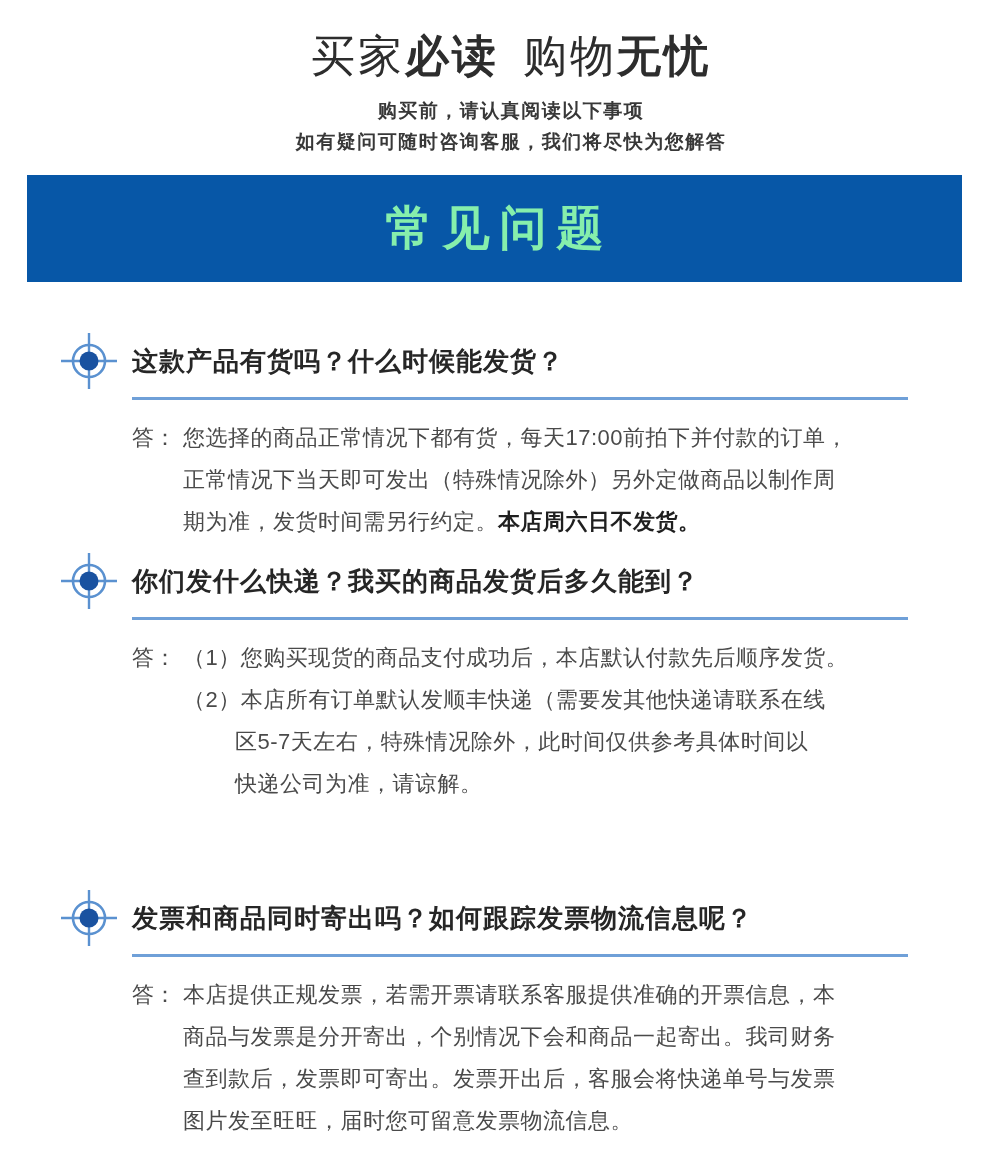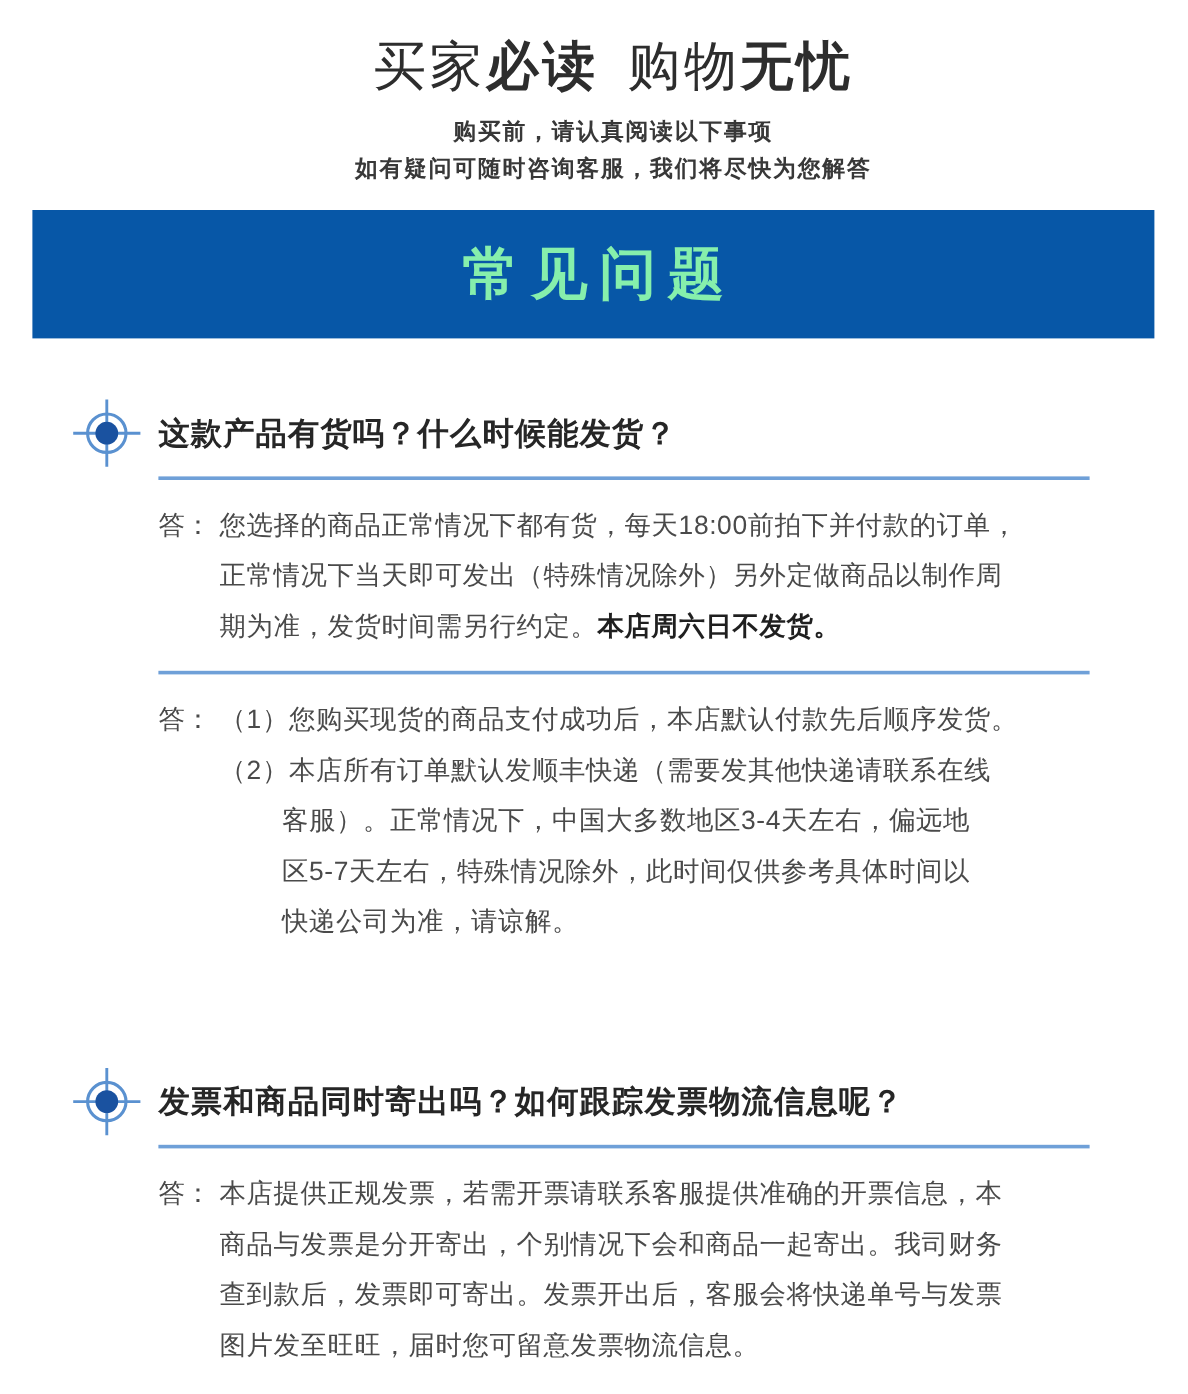--- a/index.html
+++ b/index.html
@@ -61,35 +61,43 @@
         <line x1="2" y1="30" x2="58" y2="30" stroke="#5a91d0" stroke-width="2.4"></line>
         <circle cx="30" cy="30" r="16" fill="none" stroke="#5a91d0" stroke-width="2.6"></circle>
         <circle cx="30" cy="30" r="9.5" fill="#1a52a0"></circle>
       </svg>
       <h3 class="q-text">这款产品有货吗？什么时候能发货？</h3>
     </div>
     <div class="divider"></div>
     <div class="answer">
       <span class="a-label">答：</span>
       <div class="a-lines">
-        <div class="a-line">您选择的商品正常情况下都有货，每天18:00前拍下并付款的订单，</div>
+        <div class="a-line">您选择的商品正常情况下都有货，每天17:00前拍下并付款的订单，</div>
         <div class="a-line">正常情况下当天即可发出（特殊情况除外）另外定做商品以制作周</div>
         <div class="a-line"><span>期为准，发货时间需另行约定。</span><span class="bold-suffix">本店周六日不发货。</span></div>
       </div>
     </div>
   </div>
 
   <div class="faq-item" id="faq-1">
+    <div class="q-row">
+      <svg class="q-icon" viewBox="0 0 60 60">
+        <line x1="30" y1="2" x2="30" y2="58" stroke="#5a91d0" stroke-width="2.4"></line>
+        <line x1="2" y1="30" x2="58" y2="30" stroke="#5a91d0" stroke-width="2.4"></line>
+        <circle cx="30" cy="30" r="16" fill="none" stroke="#5a91d0" stroke-width="2.6"></circle>
+        <circle cx="30" cy="30" r="9.5" fill="#1a52a0"></circle>
+      </svg>
+      <h3 class="q-text">你们发什么快递？我买的商品发货后多久能到？</h3>
+    </div>
     <div class="divider"></div>
     <div class="answer">
       <span class="a-label">答：</span>
       <div class="a-lines">
         <div class="a-line">（1）您购买现货的商品支付成功后，本店默认付款先后顺序发货。</div>
         <div class="a-line">（2）本店所有订单默认发顺丰快递（需要发其他快递请联系在线</div>
-        <div class="a-line indent">客服）。正常情况下，中国大多数地区3-4天左右，偏远地</div>
         <div class="a-line indent">区5-7天左右，特殊情况除外，此时间仅供参考具体时间以</div>
         <div class="a-line indent">快递公司为准，请谅解。</div>
       </div>
     </div>
   </div>
 
   <div class="faq-item" id="faq-2">
     <div class="q-row">
       <svg class="q-icon" viewBox="0 0 60 60">
         <line x1="30" y1="2" x2="30" y2="58" stroke="#5a91d0" stroke-width="2.4"></line>

